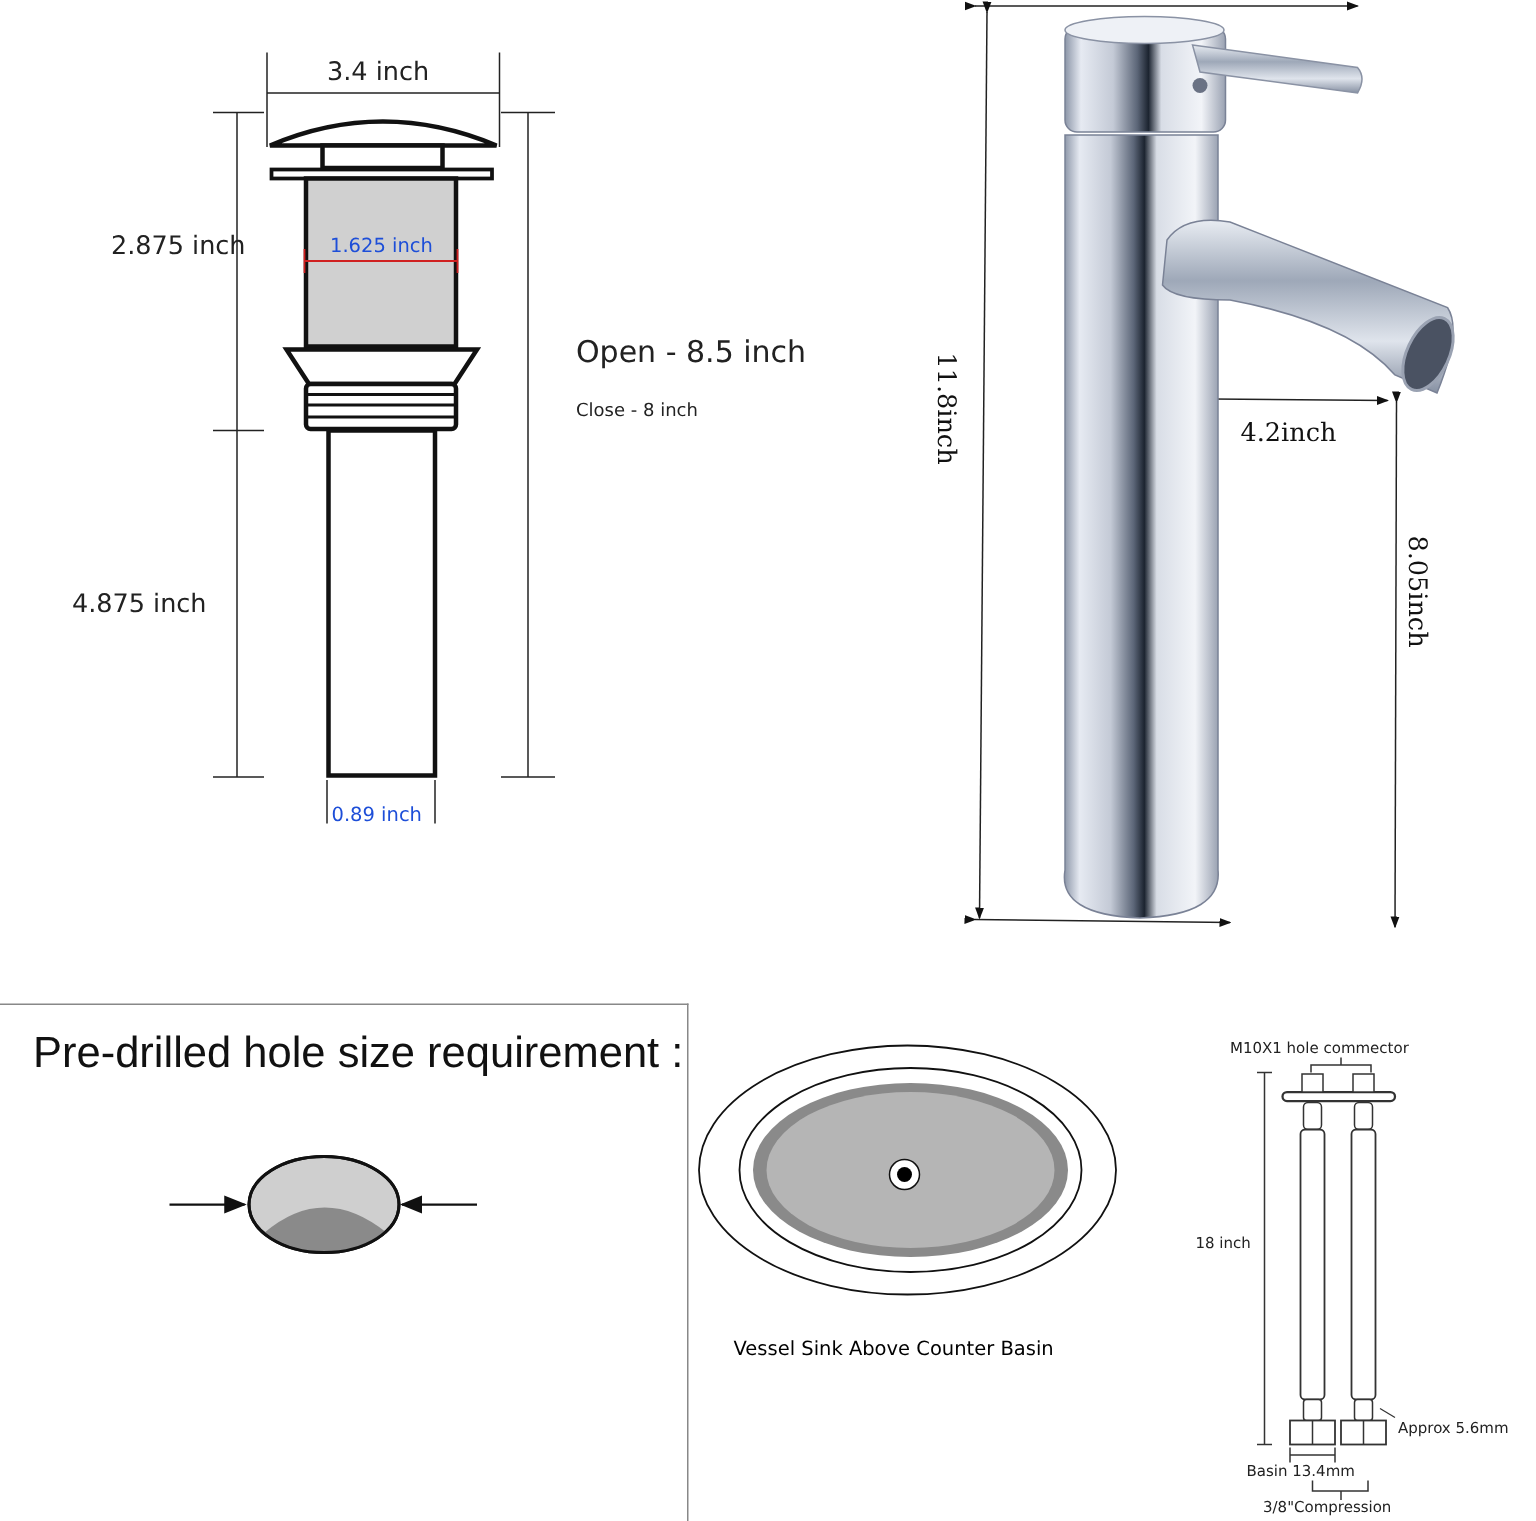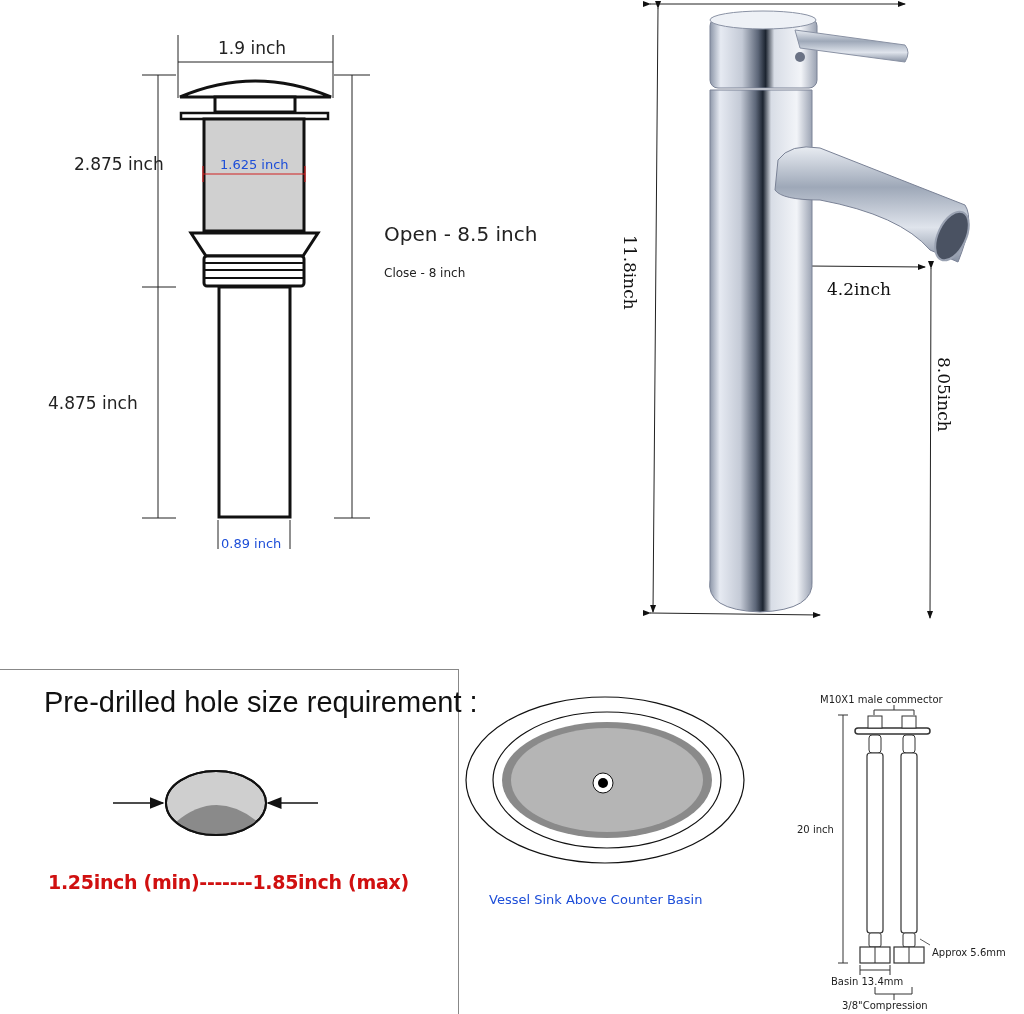--- a/index.html
+++ b/index.html
@@ -4,23 +4,23 @@
 <style>
   html, body { margin:0; padding:0; background:#ffffff; }
   body { width:1024px; height:1014px; position:relative; overflow:hidden; font-family:"Liberation Sans", sans-serif; color:#111; }
   .abs { position:absolute; }
   svg { position:absolute; left:0; top:0; }
   .dim-label { font-family:"DejaVu Sans", sans-serif; font-size:17px; color:#222; white-space:nowrap; }
   .dim-small { font-family:"DejaVu Sans", sans-serif; font-size:13px; color:#1d4ed8; white-space:nowrap; }
   .serif-label { font-family:"DejaVu Serif", serif; font-size:17px; color:#111; white-space:nowrap; }
   .vert { writing-mode: vertical-rl; }
   .hole-panel { position:absolute; left:0; top:669px; width:459px; height:349px; border:1px solid #888; border-left:none; box-sizing:border-box; background:#fff; }
-  .hole-title { position:absolute; left:22px; top:16px; font-family:"Liberation Sans", sans-serif; font-size:29px; color:#111; white-space:nowrap;margin-left:22px; }
+  .hole-title { position:absolute; left:22px; top:16px; font-family:"Liberation Sans", sans-serif; font-size:29px; color:#111; white-space:nowrap; }
   .hole-range { position:absolute; left:48px; top:201px; font-family:"DejaVu Sans", sans-serif; font-weight:bold; font-size:19px; color:#d01010; white-space:nowrap; letter-spacing:-0.3px; }
-  .sink-caption { position:absolute; left:489px; top:892px; font-family:"DejaVu Sans", sans-serif; font-size:13px; color:#1d4ed8; white-space:nowrap; }
+  .sink-caption { position:absolute; left:489px; top:892px; font-family:"DejaVu Sans", sans-serif; font-size:13px; color:#000000; white-space:nowrap; }
   .hose-text { font-family:"DejaVu Sans", sans-serif; font-size:10px; color:#222; white-space:nowrap; position:absolute; }
 </style>
 </head>
 <body>
 
 <div>
   <svg width="560" height="580">
 
     <line x1="178" y1="35" x2="178" y2="98" stroke="#222" stroke-width="1"></line>
     <line x1="333" y1="35" x2="333" y2="98" stroke="#222" stroke-width="1"></line>
@@ -48,21 +48,21 @@
     <rect x="204" y="256" width="100" height="30" rx="3" fill="#fff" stroke="#111" stroke-width="3"></rect>
     <line x1="204" y1="263" x2="304" y2="263" stroke="#111" stroke-width="2"></line>
     <line x1="204" y1="270" x2="304" y2="270" stroke="#111" stroke-width="2"></line>
     <line x1="204" y1="278" x2="304" y2="278" stroke="#111" stroke-width="2"></line>
 
     <rect x="219" y="287" width="71" height="230" fill="#fff" stroke="#111" stroke-width="3"></rect>
 
     <line x1="218" y1="520" x2="218" y2="549" stroke="#222" stroke-width="1"></line>
     <line x1="290" y1="520" x2="290" y2="549" stroke="#222" stroke-width="1"></line>
   </svg>
-  <div class="abs dim-label" style="left:218px;top:38px;">1.9 inch</div>
+  <div class="abs dim-label" style="left:218px;top:38px;">3.4 inch</div>
   <div class="abs dim-small" style="left:220px;top:157px;">1.625 inch</div>
   <div class="abs dim-label" style="left:58px;top:154px;margin-left:16px;">2.875 inch</div>
   <div class="abs dim-label" style="left:48px;top:393px;">4.875 inch</div>
   <div class="abs dim-small" style="left:221px;top:536px;">0.89 inch</div>
   <div class="abs dim-label" style="left:384px;top:222px;font-size:20px;">Open - 8.5 inch</div>
   <div class="abs dim-label" style="left:384px;top:266px;font-size:12px;">Close - 8 inch</div>
 </div>
 
 <div>
   <svg width="1024" height="640">
@@ -117,21 +117,20 @@
       <marker id="arr2" markerWidth="10" markerHeight="10" refX="9" refY="5" orient="auto">
         <path d="M0,1 L10,5 L0,9 Z" fill="#111"></path>
       </marker>
     </defs>
     <line x1="113" y1="133" x2="163" y2="133" stroke="#111" stroke-width="1.5" marker-end="url(#arr2)"></line>
     <line x1="318" y1="133" x2="268" y2="133" stroke="#111" stroke-width="1.5" marker-end="url(#arr2)"></line>
     <ellipse cx="216" cy="133" rx="50" ry="32" fill="#cfcfcf" stroke="#111" stroke-width="2"></ellipse>
     <path d="M176 152 Q216 118 258 152 Q216 178 176 152 Z" fill="#8a8a8a"></path>
     <ellipse cx="216" cy="133" rx="50" ry="32" fill="none" stroke="#111" stroke-width="2"></ellipse>
   </svg>
-  <div class="hole-range">1.25inch (min)-------1.85inch (max)</div>
 </div>
 
 <div>
   <svg width="1024" height="1014">
     <ellipse cx="605" cy="780" rx="139" ry="83" fill="#fff" stroke="#111" stroke-width="1.2"></ellipse>
     <ellipse cx="607" cy="780" rx="114" ry="68" fill="#fff" stroke="#111" stroke-width="1.2"></ellipse>
     <ellipse cx="607" cy="780" rx="105" ry="58" fill="#8a8a8a"></ellipse>
     <ellipse cx="607" cy="780" rx="96" ry="52" fill="#b5b5b5"></ellipse>
     <circle cx="603" cy="783" r="10" fill="#fff" stroke="#111" stroke-width="1"></circle>
     <circle cx="603" cy="783" r="5" fill="#000"></circle>
@@ -168,18 +167,18 @@
 
     <line x1="920" y1="939" x2="930" y2="945" stroke="#333" stroke-width="0.8"></line>
 
     <line x1="860" y1="965" x2="860" y2="975" stroke="#333" stroke-width="1"></line>
     <line x1="890" y1="965" x2="890" y2="975" stroke="#333" stroke-width="1"></line>
     <line x1="860" y1="970" x2="890" y2="970" stroke="#333" stroke-width="1"></line>
 
     <polyline points="875,987 875,994 912,994 912,987" fill="none" stroke="#333" stroke-width="1"></polyline>
     <line x1="894" y1="994" x2="894" y2="1000" stroke="#333" stroke-width="1"></line>
   </svg>
-  <div class="hose-text" style="left:820px;top:694px;">M10X1 male commector</div>
-  <div class="hose-text" style="left:797px;top:824px;">20 inch</div>
+  <div class="hose-text" style="left:820px;top:694px;">M10X1 hole commector</div>
+  <div class="hose-text" style="left:797px;top:824px;">18 inch</div>
   <div class="hose-text" style="left:932px;top:947px;text-align:center;">Approx 5.6mm</div>
   <div class="hose-text" style="left:831px;top:976px;">Basin 13.4mm</div>
   <div class="hose-text" style="left:842px;top:1000px;">3/8"Compression</div>
 </div>
 
 </body></html>

